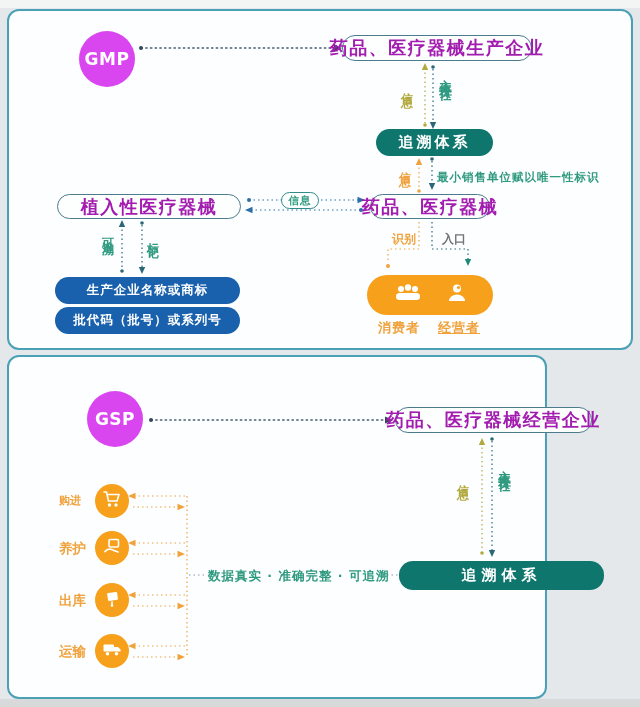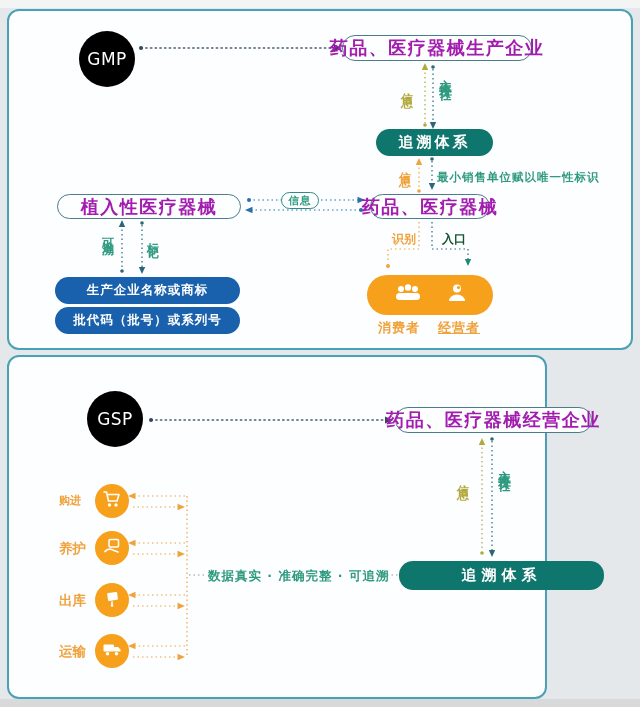--- a/index.html
+++ b/index.html
@@ -12,23 +12,23 @@
   .bottom-strip{position:absolute;left:0;top:699px;width:640px;height:8px;background:#d7d9da;}
   .panel{
     position:absolute;background:#fdfeff;border:2px solid #4aa0b5;border-radius:12px;
     box-sizing:border-box;
   }
   #panel-gmp{left:7px;top:9px;width:626px;height:341px;}
   #panel-gsp{left:7px;top:355px;width:540px;height:344px;}
   .lines{position:absolute;left:0;top:0;}
   .abs{position:absolute;box-sizing:border-box;}
   .badge{
-    width:56px;height:56px;border-radius:50%;background:#000000;color:#fff;
+    width:56px;height:56px;border-radius:50%;background:#d946ef;color:#fff;
     display:flex;align-items:center;justify-content:center;
-    font-size:17px;font-weight:normal;letter-spacing:.5px;
+    font-size:17px;font-weight:bold;letter-spacing:.5px;
   }
   .pill-outline{
     border:1.5px solid #4d7b8e;border-radius:14px;background:#fdfffe;
     color:#a21caf;font-weight:bold;font-size:18px;letter-spacing:1.5px;
     display:flex;align-items:center;justify-content:center;white-space:nowrap;
   }
   .pill-green{
     background:#0f766e;border-radius:14px;color:#fff;font-weight:bold;font-size:15px;
     letter-spacing:3px;display:flex;align-items:center;justify-content:center;
   }
@@ -44,21 +44,21 @@
     background:#f6a01b;border-radius:50%;display:flex;align-items:center;justify-content:center;
   }
   .vtext{
     writing-mode:vertical-rl;text-orientation:upright;letter-spacing:3px;
     font-weight:bold;white-space:nowrap;line-height:1;
   }
   .lab{font-weight:bold;white-space:nowrap;}
   .olive{color:#b2a93e;}
   .teal{color:#2f9a80;}
   .orange-t{color:#f0a23c;}
-  .dark-t{color:#14532d;}
+  .dark-t{color:#737373;}
   .info-oval{
     border:1.2px solid #2f8a8a;border-radius:9px;background:#fdfffe;
     color:#2f9a80;font-size:10.5px;font-weight:bold;
     display:flex;align-items:center;justify-content:center;letter-spacing:1px;
   }
   .note{font-weight:bold;font-size:12px;letter-spacing:1px;white-space:nowrap;}
 </style>
 </head>
 <body>
 

